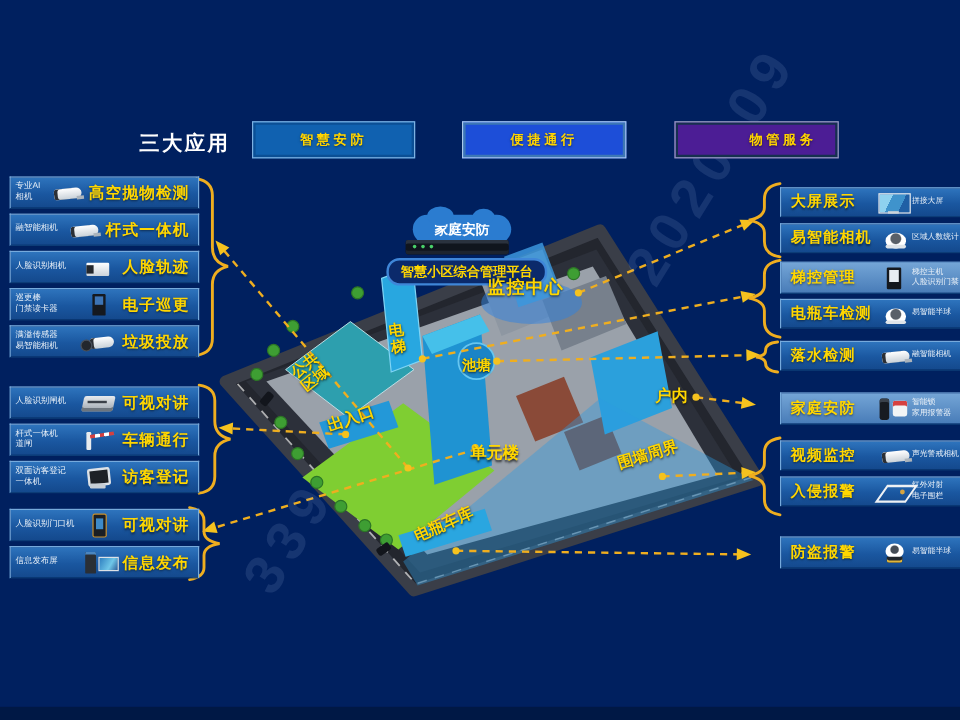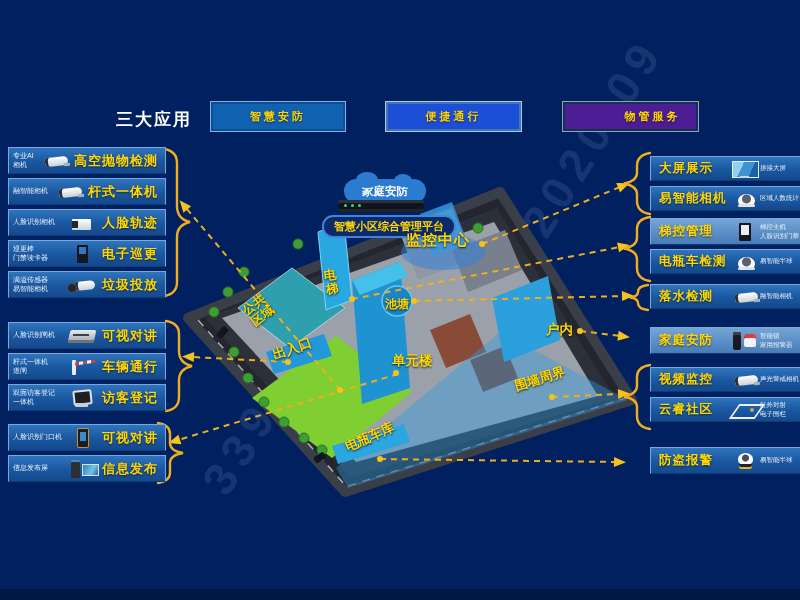--- a/index.html
+++ b/index.html
@@ -290,21 +290,21 @@
   <span class="ic r ic-locksiren"></span>
   <span class="dev-name r">智能锁
 家用报警器</span>
 </div>
 <div class="abs r-row" style="top:367px">
   <span class="row-label l">视频监控</span>
   <span class="ic r ic-bullet"></span>
   <span class="dev-name r">声光警戒相机</span>
 </div>
 <div class="abs r-row" style="top:397px">
-  <span class="row-label l">云睿社区</span>
+  <span class="row-label l">入侵报警</span>
   <span class="ic r ic-fence"></span>
   <span class="dev-name r">红外对射
 电子围栏</span>
 </div>
 <div class="abs r-row" style="top:447px;height:27px">
   <span class="row-label l">防盗报警</span>
   <span class="ic r ic-towerdome"></span>
   <span class="dev-name r">易智能半球</span>
 </div>
 
@@ -315,18 +315,18 @@
     <i style="left:20px"></i>
   </div>
 <div class="abs platform-pill">智慧小区综合管理平台</div>
 <div class="abs map-label" style="left:406px;top:231px;font-size:15px;letter-spacing:1px">监控中心</div>
 <div class="abs map-label" style="left:325px;top:268px;font-size:12.5px;transform:rotate(-8deg)">电
 梯</div>
 <div class="abs map-label" style="left:385px;top:298px;font-size:12px">池塘</div>
 <div class="abs map-label" style="left:246px;top:296px;font-size:12.5px;transform:rotate(-38deg)">公共
 区域</div>
 <div class="abs map-label" style="left:272px;top:341px;font-size:13.5px;transform:rotate(-19deg)">出入口</div>
-<div class="abs map-label" style="left:392px;top:353px;font-size:13.5px">单元楼</div>
+<div class="abs map-label" style="left:392px;top:370px;font-size:13.5px">单元楼</div>
 <div class="abs map-label" style="left:546px;top:322px;font-size:13.5px">户内</div>
 <div class="abs map-label" style="left:514px;top:372px;font-size:13px;transform:rotate(-17deg)">围墙周界</div>
 <div class="abs map-label" style="left:344px;top:430px;font-size:13px;transform:rotate(-24deg)">电瓶车库</div>
 
 <div class="abs bottom-strip"></div>
 
 </body></html>

